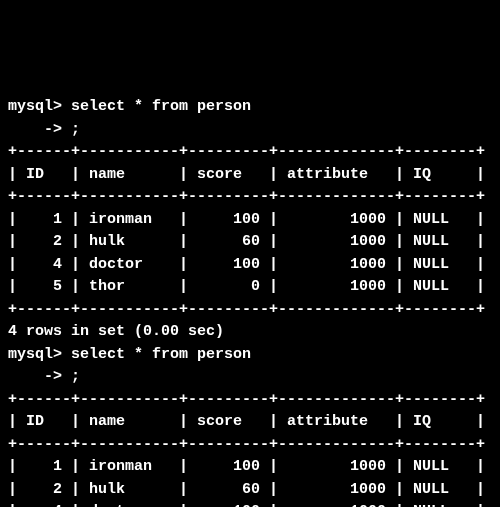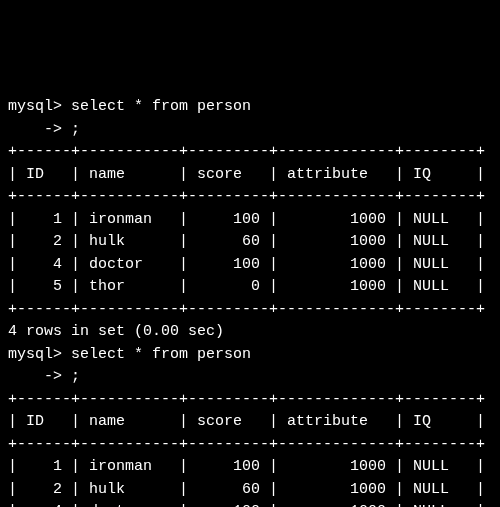--- a/index.html
+++ b/index.html
@@ -8,21 +8,21 @@
       color: #fff;
       font-family: "Consolas", "Courier New", monospace;
       font-size: 15px;
       line-height: 1.5;
       padding: 6px 8px;
       width: 500px;
       height: 507px;
       white-space: pre;
       overflow: hidden;
     }
-    .line { white-space: pre; }
+    .line { white-space: pre; font-weight: bold; }
   </style>
 </head>
 <body>
 
 
 
 <div id="term"><div class="line"><span>mysql&gt; </span><span>select * from person</span></div><div class="line"><span>    -&gt; </span><span>;</span></div><div class="line">+------+-----------+---------+-------------+--------+</div><div class="line">| ID   | name      | score   | attribute   | IQ     |</div><div class="line">+------+-----------+---------+-------------+--------+</div><div class="line">|    1 | ironman   |     100 |        1000 | NULL   |</div><div class="line">|    2 | hulk      |      60 |        1000 | NULL   |</div><div class="line">|    4 | doctor    |     100 |        1000 | NULL   |</div><div class="line">|    5 | thor      |       0 |        1000 | NULL   |</div><div class="line">+------+-----------+---------+-------------+--------+</div><div class="line">4 rows in set (0.00 sec)</div><div class="line"></div><div class="line"><span>mysql&gt; </span><span>select * from person</span></div><div class="line"><span>    -&gt; </span><span>;</span></div><div class="line">+------+-----------+---------+-------------+--------+</div><div class="line">| ID   | name      | score   | attribute   | IQ     |</div><div class="line">+------+-----------+---------+-------------+--------+</div><div class="line">|    1 | ironman   |     100 |        1000 | NULL   |</div><div class="line">|    2 | hulk      |      60 |        1000 | NULL   |</div><div class="line">|    4 | doctor    |     100 |        1000 | NULL   |</div></div>
 
 
 

